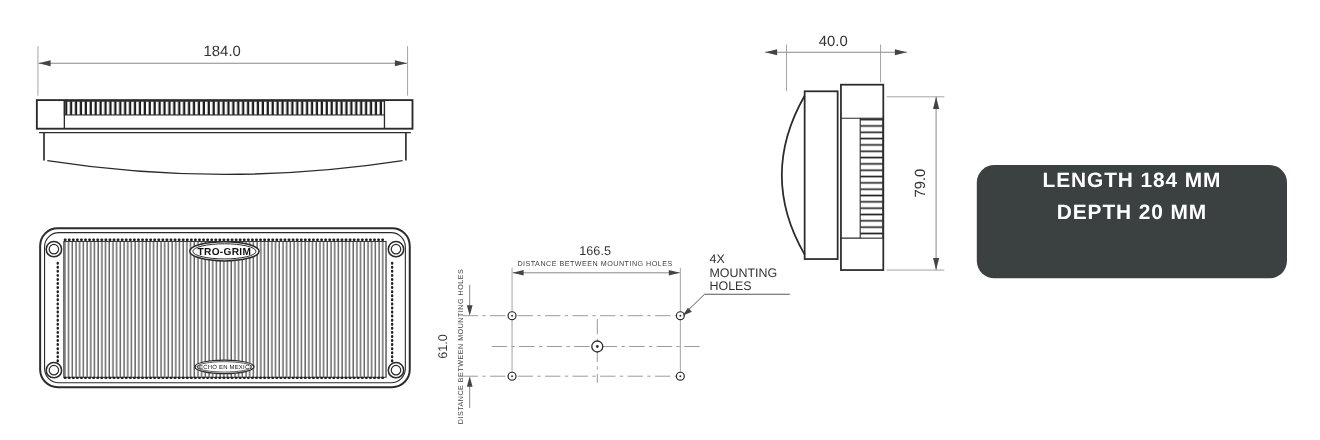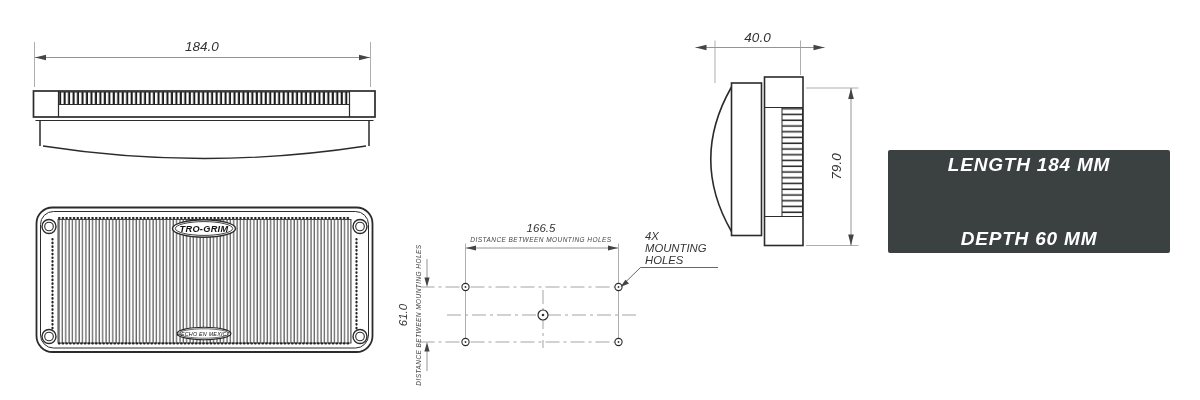--- a/index.html
+++ b/index.html
@@ -1,36 +1,36 @@
 <!DOCTYPE html>
 <html><head>
 <meta charset="utf-8">
 <style>
   html,body{margin:0;padding:0;background:#ffffff;}
   .canvas{
     position:relative;width:1200px;height:400px;background:#ffffff;
-    overflow:hidden;font-family:"Liberation Sans",sans-serif;font-style:italic;
+    overflow:hidden;font-family:"Liberation Sans",sans-serif;
   }
   svg text{font-family:"Liberation Sans",sans-serif;fill:#333;}
   .dim-text{font-size:13.5px;}
   .dim-text-sm{font-size:11.5px;}
   .dim-sub{font-size:6.5px;letter-spacing:.45px;fill:#444;}
   .callout-text{font-size:11.3px;fill:#333;}
   .brand-text{font-size:9.2px;font-weight:bold;letter-spacing:.3px;fill:#111;}
   .origin-text{font-size:5.4px;letter-spacing:.2px;fill:#111;}
   .obj{stroke:#2b2b2b;fill:#ffffff;}
   .thin{stroke:#888;stroke-width:.9;fill:none;}
   .ext{stroke:#999;stroke-width:.8;fill:none;}
   .cl{stroke:#9a9a9a;stroke-width:.9;fill:none;stroke-dasharray:14 4 3 4;}
   .arrow{fill:#444;stroke:none;}
   .beads{stroke:#222;stroke-width:2.2;fill:none;stroke-dasharray:.5 3.2;stroke-linecap:round;}
   .spec-badge{
     position:absolute;left:888px;top:150px;width:282px;height:103px;
-    background:#3a4140;border-radius:2px;
-    display:flex;flex-direction:column;align-items:center;justify-content:space-between;
+    background:#3a4140;border-radius:16px;
+    display:flex;flex-direction:column;align-items:center;justify-content:flex-start;
   }
   .spec-line{
     color:#ffffff;font-weight:bold;font-size:19px;line-height:29px;
     letter-spacing:.8px;white-space:nowrap;
   }
 </style>
 </head>
 <body>
 
 <div class="canvas">
@@ -170,16 +170,16 @@
       <path class="thin" d="M851,88 V245.5"></path>
       <polygon class="arrow" points="851,88 848.2,99 853.8,99"></polygon>
       <polygon class="arrow" points="851,245.5 848.2,234.5 853.8,234.5"></polygon>
       <text class="dim-text" transform="rotate(-90 841 166.5)" x="841" y="166.5" text-anchor="middle">79.0</text>
     </g>
   </svg>
 
   
   <div class="spec-badge">
     <div class="spec-line">LENGTH 184 MM</div>
-    <div class="spec-line">DEPTH 60 MM</div>
+    <div class="spec-line">DEPTH 20 MM</div>
   </div>
 
 </div>
 
 </body></html>

